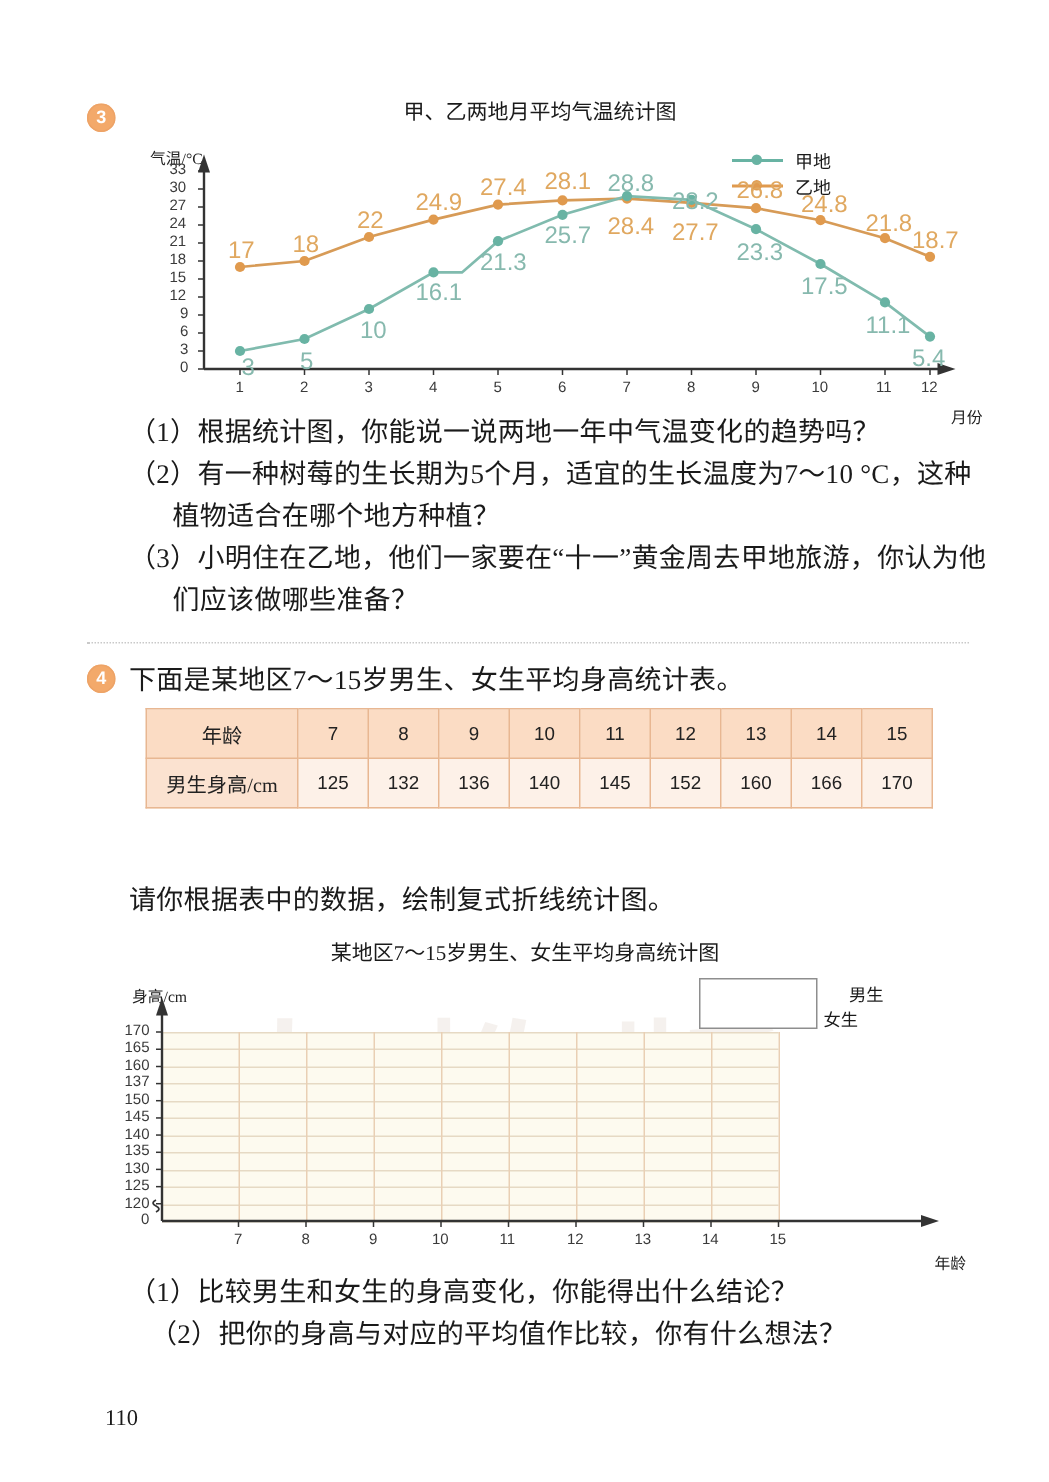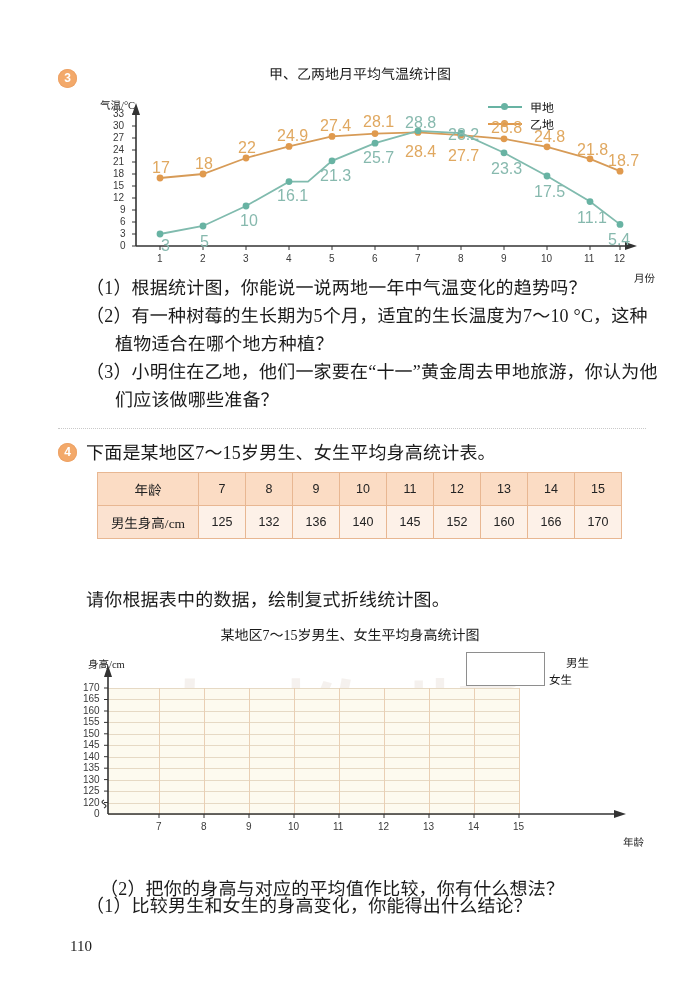--- a/index.html
+++ b/index.html
@@ -474,21 +474,21 @@
       <line x1="384" y1="202" x2="384" y2="206"></line>
       <line x1="429" y1="202" x2="429" y2="206"></line>
       <line x1="474" y1="202" x2="474" y2="206"></line>
       <line x1="519" y1="202" x2="519" y2="206"></line>
     </g>
   </svg>
 
   <div class="tick-label" style="left:83px; top:70px;">170</div>
   <div class="tick-label" style="left:83px; top:81px;">165</div>
   <div class="tick-label" style="left:83px; top:93px;">160</div>
-  <div class="tick-label" style="left:83px; top:104px;">155</div>
+  <div class="tick-label" style="left:83px; top:104px;">137</div>
   <div class="tick-label" style="left:83px; top:116px;">150</div>
   <div class="tick-label" style="left:83px; top:127px;">145</div>
   <div class="tick-label" style="left:83px; top:139px;">140</div>
   <div class="tick-label" style="left:83px; top:150px;">135</div>
   <div class="tick-label" style="left:83px; top:162px;">130</div>
   <div class="tick-label" style="left:83px; top:173px;">125</div>
   <div class="tick-label" style="left:83px; top:185px;">120</div>
   <div class="tick-label" style="left:94px; top:196px;">0</div>
 
   <div class="tick-label" style="left:156px; top:209px;">7</div>
@@ -499,16 +499,16 @@
   <div class="tick-label" style="left:378px; top:209px;">12</div>
   <div class="tick-label" style="left:423px; top:209px;">13</div>
   <div class="tick-label" style="left:468px; top:209px;">14</div>
   <div class="tick-label" style="left:513px; top:209px;">15</div>
 
   <div class="legend2-box"></div>
   <div class="legend2-lbl" style="left:549px; top:42px;margin-left:17px;">男生</div>
   <div class="legend2-lbl" style="left:549px; top:59px;">女生</div>
 </div>
 
-<div class="qline" style="left:86px; top:896px;">（1）比较男生和女生的身高变化，你能得出什么结论？</div>
+<div class="qline" style="left:86px; top:851px;">（1）比较男生和女生的身高变化，你能得出什么结论？</div>
 <div class="qline" style="left:86px; top:879px;margin-left:14px;">（2）把你的身高与对应的平均值作比较，你有什么想法？</div>
 
 <div id="page-number">110</div>
 
 </body></html>

